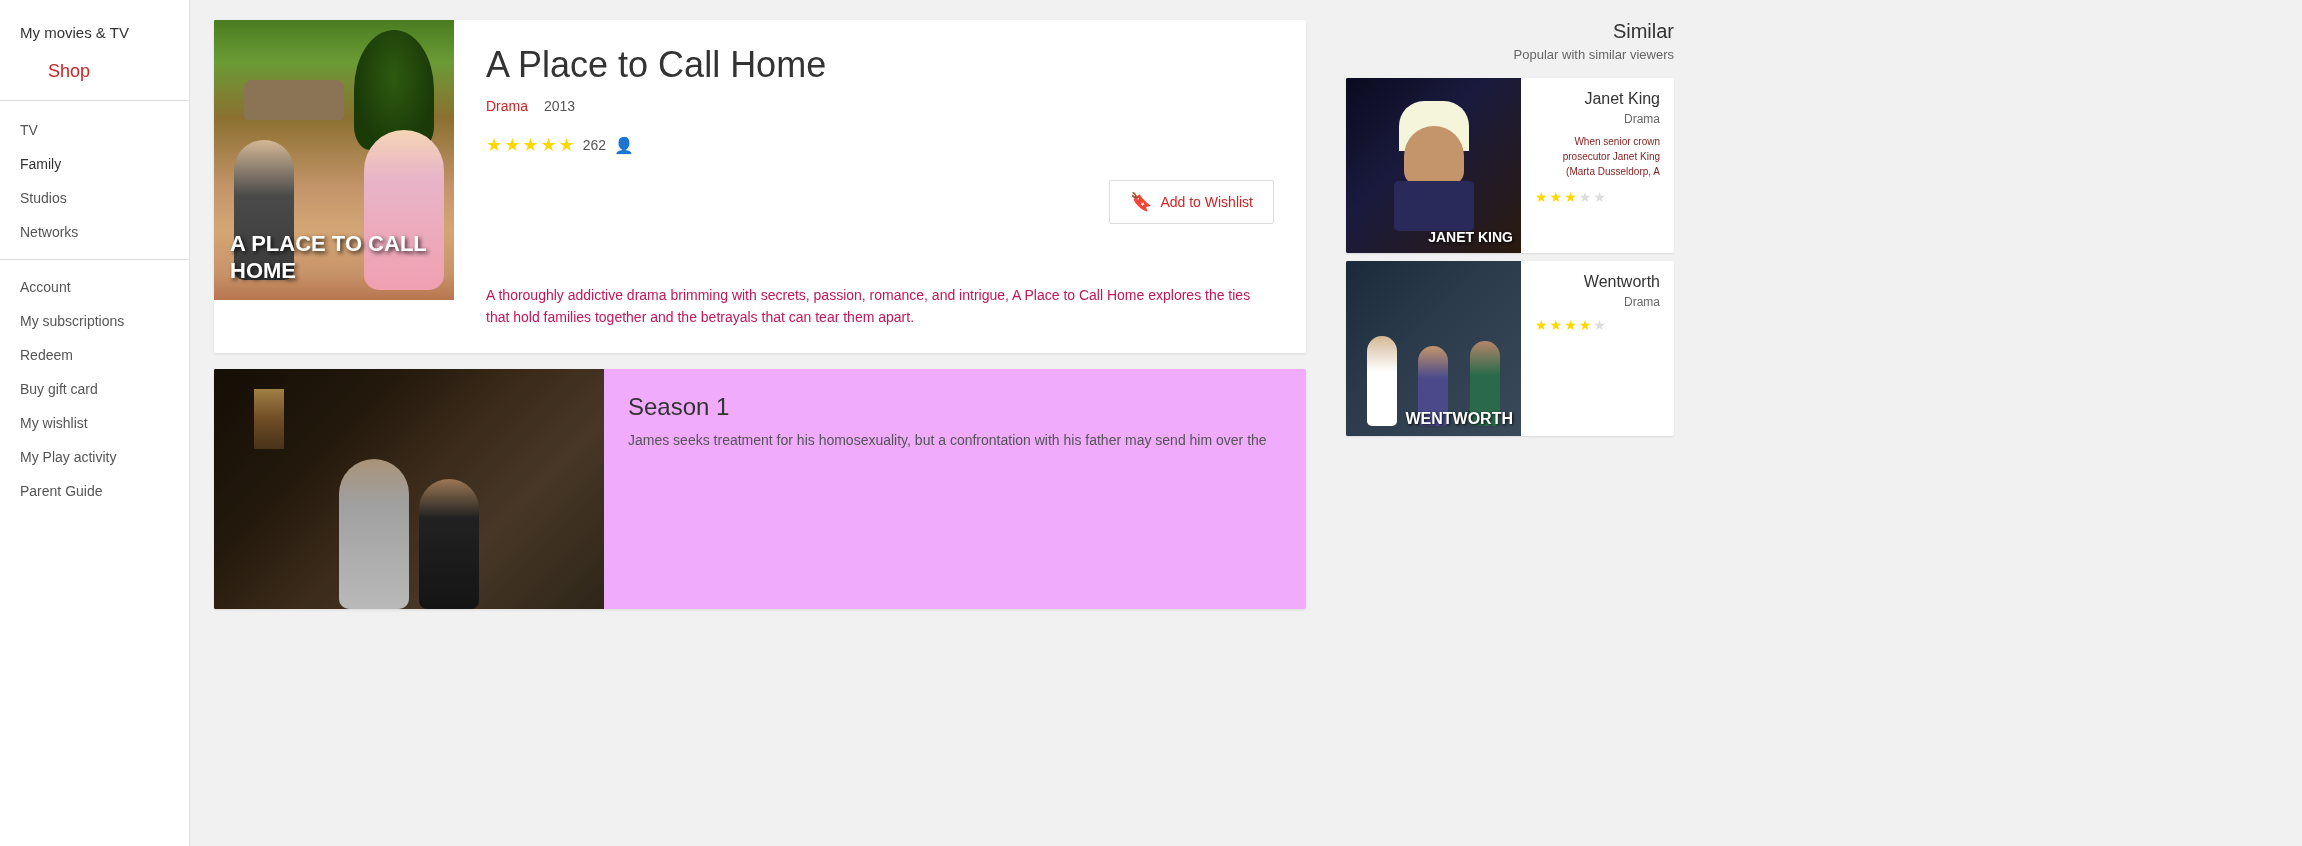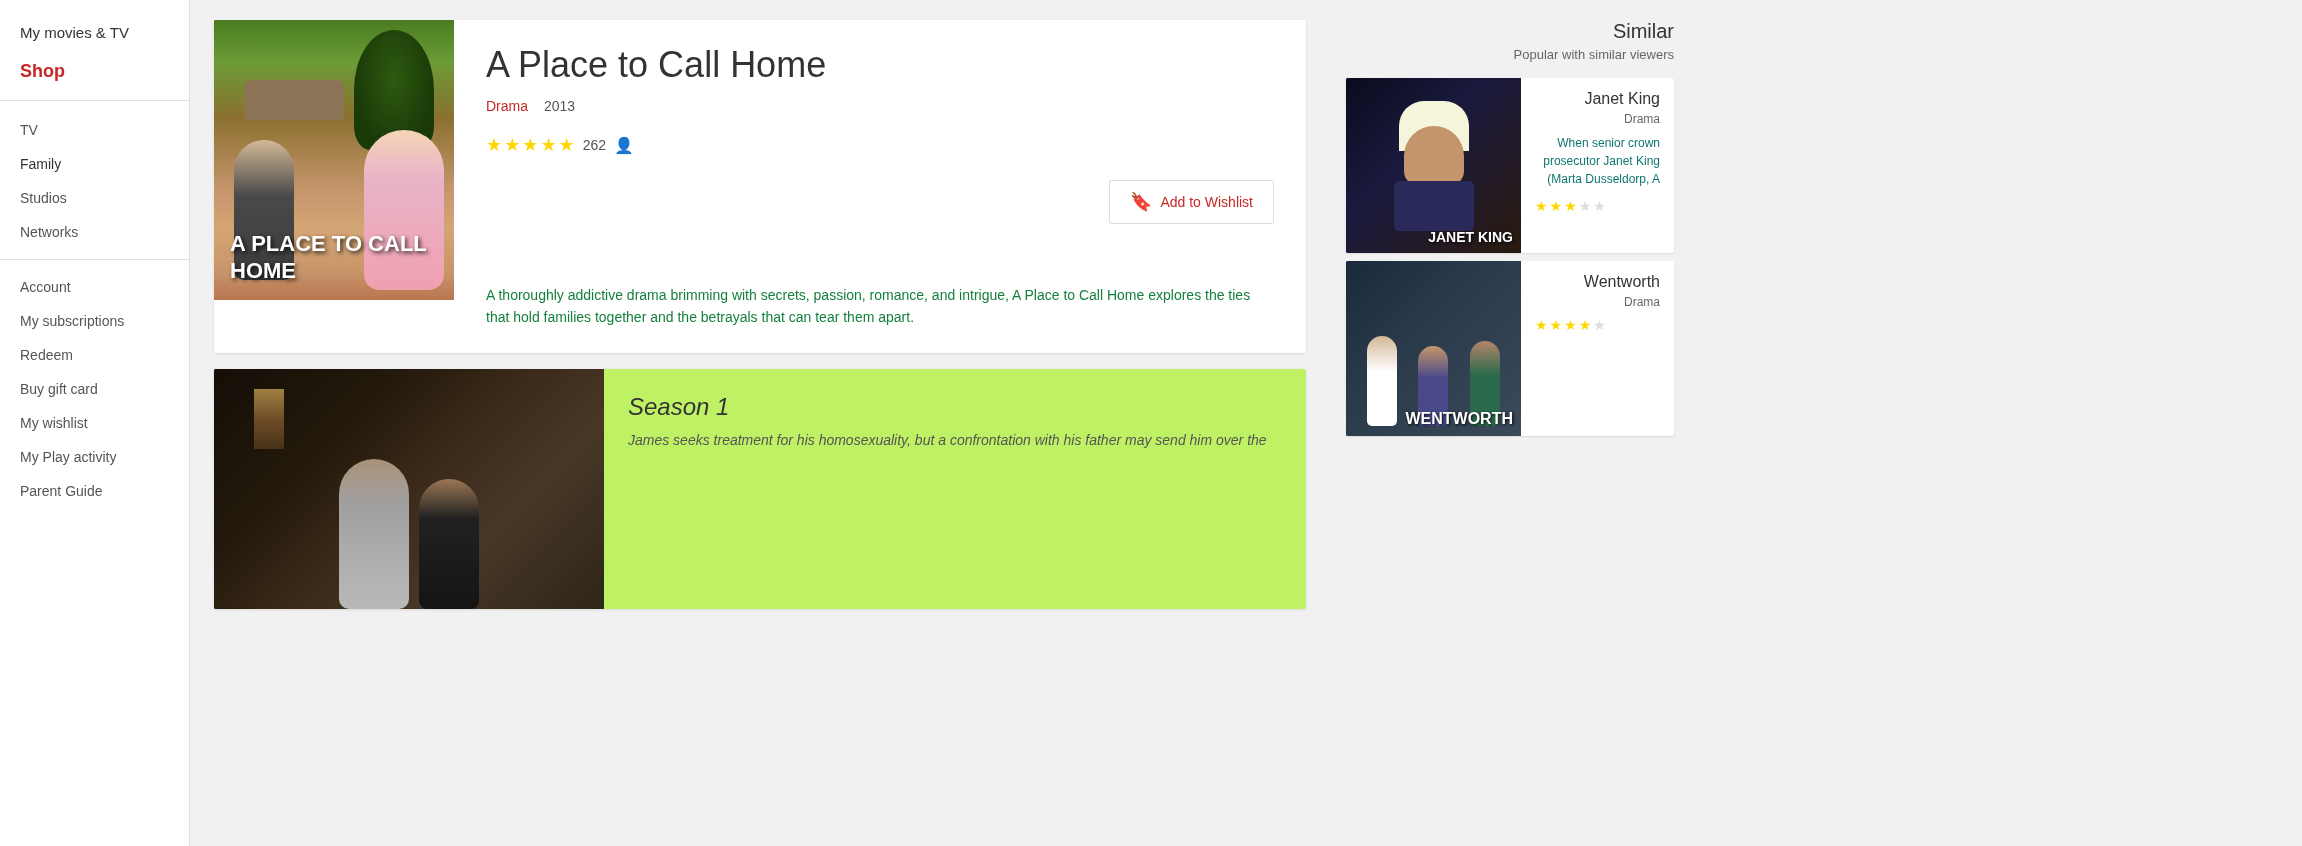--- a/index.html
+++ b/index.html
@@ -152,35 +152,34 @@
       border: 1px solid #ddd;
       background: #fff;
       color: #c62828;
       cursor: pointer;
       font-size: 14px;
       border-radius: 2px;
       width: fit-content;
       float: right;
     }
     .movie-description {
-      color: #15803d;
+      color: #be185d;
       line-height: 1.6;
       font-size: 14px;
       margin-top: 60px;
     }
 
     
     .episode-card {
-      background: #bef264;
+      background: #f0abfc;
       display: flex;
       border-radius: 2px;
       overflow: hidden;
       box-shadow: 0 1px 3px rgba(0,0,0,0.1);
       margin-bottom: 4px;
-      font-style: italic;
     }
     .episode-thumbnail {
       width: 390px;
       height: 240px;
       flex-shrink: 0;
       background: linear-gradient(135deg, #1a1a2e 0%, #16213e 30%, #4a3728 60%, #8b6914 100%);
       position: relative;
       overflow: hidden;
     }
     .episode-thumbnail-overlay {
@@ -274,22 +273,22 @@
       font-weight: 500;
       color: #333;
       margin-bottom: 4px;
     }
     .similar-show-genre {
       font-size: 12px;
       color: #666;
       margin-bottom: 8px;
     }
     .similar-show-desc {
-      font-size: 12px;
-      color: #0f766e;
+      font-size: 10px;
+      color: #7f1d1d;
       line-height: 1.5;
       margin-bottom: 10px;
     }
     .similar-stars {
       display: flex;
       gap: 2px;
     }
     .similar-star {
       color: #ffd700;
       font-size: 14px;
@@ -415,21 +414,21 @@
       width: 30px;
       height: 80px;
       border-radius: 15px 15px 5px 5px;
     }
   </style>
 </head>
 <body>
 
 <nav class="sidebar">
   <div class="sidebar-title">My movies &amp; TV</div>
-  <div class="sidebar-nav-item" style="color:#c62828; font-weight:700; font-size:18px; padding: 6px 20px 14px;">Shop</div>
+  <div class="sidebar-nav-item" style="color:#c62828; font-weight:400; font-size:18px; padding: 6px 20px 14px; margin-left: 28px;">Shop</div>
   <hr class="sidebar-divider">
   <div class="sidebar-nav-item">TV</div>
   <div class="sidebar-nav-item active">Family</div>
   <div class="sidebar-nav-item">Studios</div>
   <div class="sidebar-nav-item">Networks</div>
   <hr class="sidebar-divider2">
   <div class="sidebar-account-item">Account</div>
   <div class="sidebar-account-item">My subscriptions</div>
   <div class="sidebar-account-item">Redeem</div>
   <div class="sidebar-account-item">Buy gift card</div>

